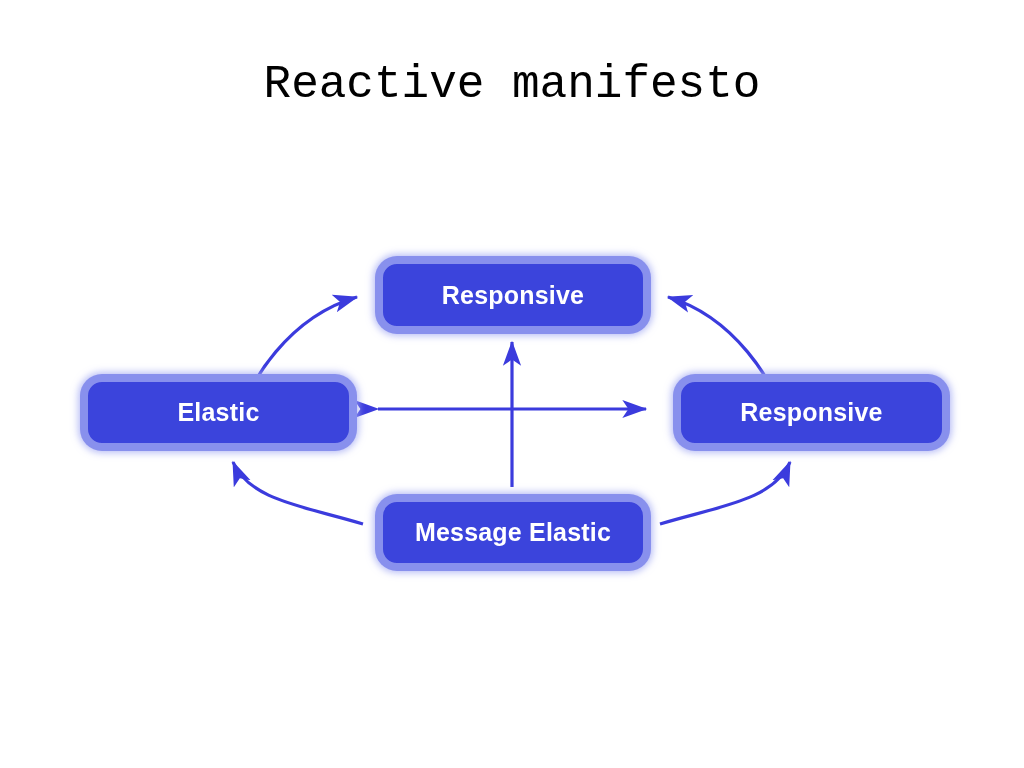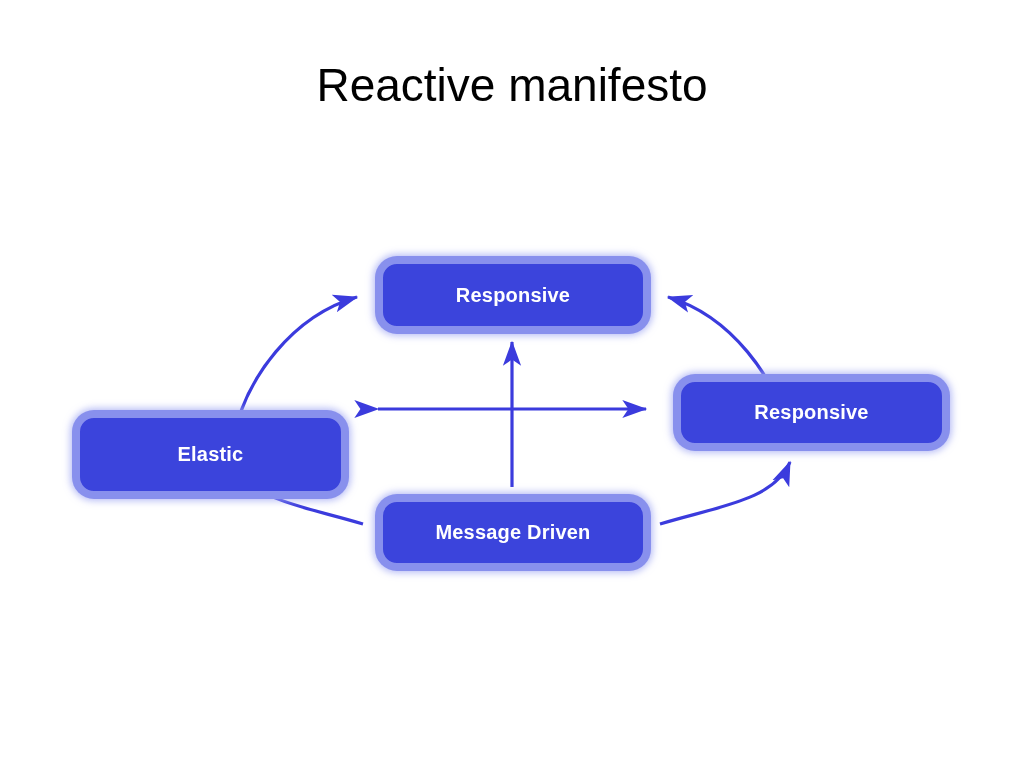--- a/index.html
+++ b/index.html
@@ -25,21 +25,21 @@
     background: #ffffff;
   }
 
   
   #slide-title {
     position: absolute;
     left: 0;
     top: 60px;
     width: 1024px;
     text-align: center;
-    font-family: Liberation Sans, sans-serif;
+    font-family: Liberation Mono, monospace;
     font-size: 46px;
     font-weight: 400;
     color: #000000;
     letter-spacing: 0px;
     line-height: 1.1;
     white-space: nowrap;
   }
 
   
   #diagram {
@@ -69,39 +69,38 @@
     display: flex;
     align-items: center;
     justify-content: center;
     box-shadow: 0 0 7px 2px rgba(163,169,243,0.75);
     z-index: 3;
   }
 
   .node-label {
     color: #ffffff;
     font-family: "Liberation Sans", sans-serif;
-    font-size: 20px;
+    font-size: 25px;
     font-weight: bold;
     letter-spacing: 0.2px;
     white-space: nowrap;
     text-align: right;
   }
 
   #node-responsive {
     left: 375px;
     top: 256px;
     width: 276px;
     height: 78px;
   }
   #node-elastic {
-    left: 72px;
+    left: 80px;
     top: 374px;
     width: 277px;
-    height: 89px;
-    margin-top: 36px;
+    height: 77px;
   }
   #node-resilient {
     left: 673px;
     top: 374px;
     width: 277px;
     height: 77px;
   }
   #node-message-driven {
     left: 375px;
     top: 494px;
@@ -145,17 +144,17 @@
 
     <div class="node-box" id="node-elastic">
       <span class="node-label">Elastic</span>
     </div>
 
     <div class="node-box" id="node-resilient">
       <span class="node-label">Responsive</span>
     </div>
 
     <div class="node-box" id="node-message-driven">
-      <span class="node-label">Message Driven</span>
+      <span class="node-label">Message Elastic</span>
     </div>
 
   </div>
 </div>
 
 </body></html>

